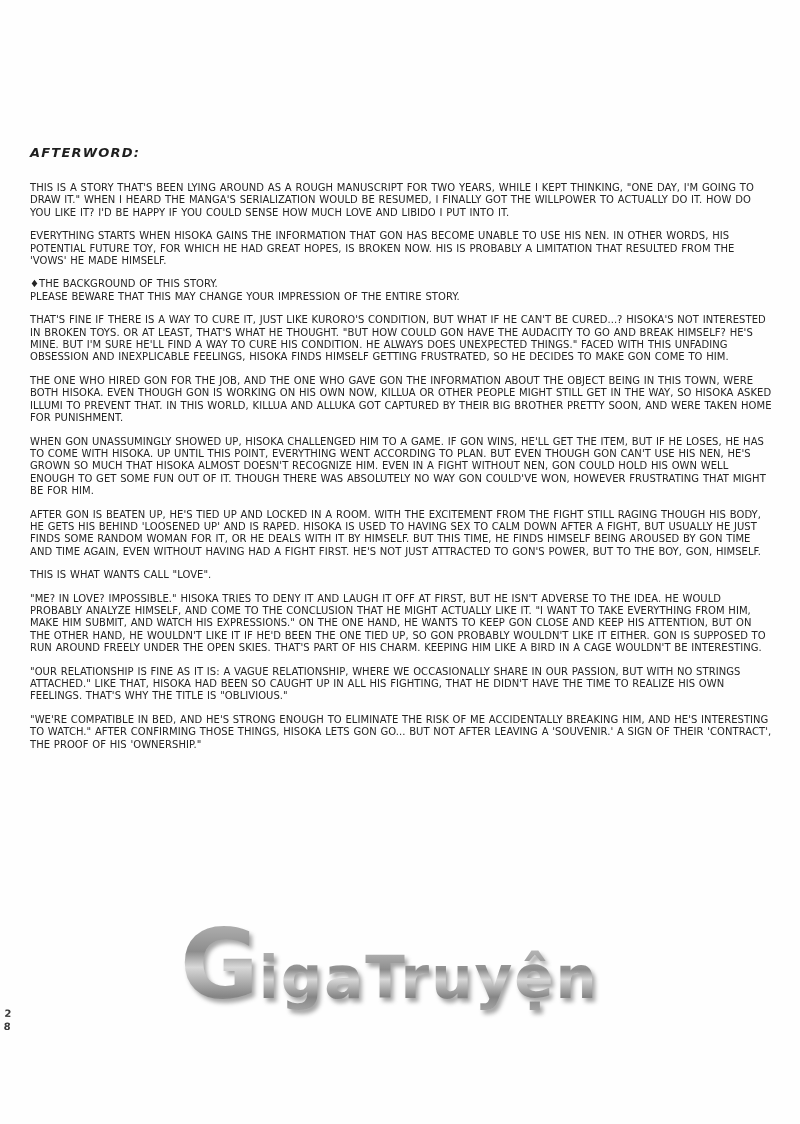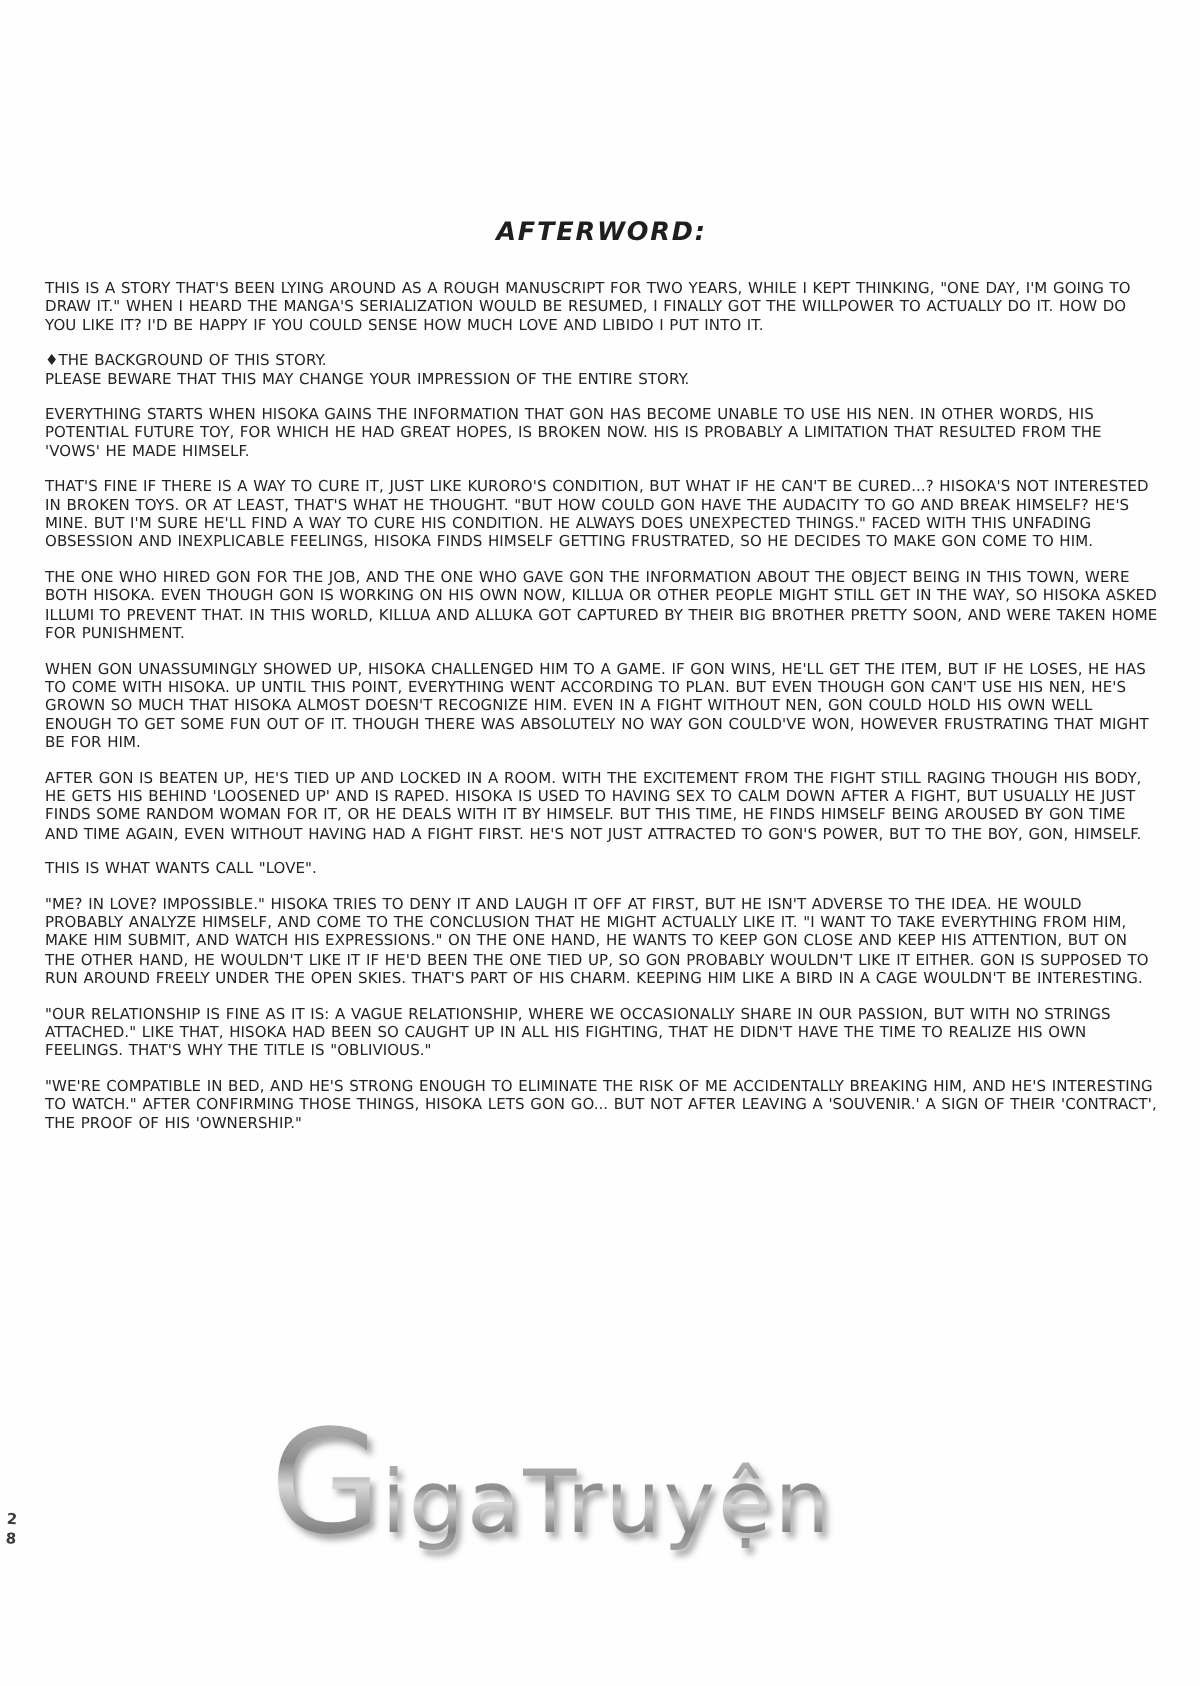--- a/index.html
+++ b/index.html
@@ -20,27 +20,26 @@
     background: #fefefe;
   }
   .content {
     position: absolute;
     left: 30px;
     top: 145px;
     width: 742px;
     color: #242424;
   }
   .heading {
-    font-size: 17px;
+    font-size: 13px;
     font-weight: bold;
     font-style: italic;
     letter-spacing: 1.2px;
     margin: 0 0 22px 0;
     color: #1e1e1e;
-    text-align: center;
   }
   .body-text p {
     font-size: 10px;
     line-height: 12.4px;
     letter-spacing: 0.05px;
     margin: 0 0 11px 0;
     white-space: pre-line;
     text-align: left;
     word-spacing: 0.5px;
   }
@@ -53,23 +52,23 @@
     color: #3a3a3a;
     writing-mode: vertical-rl;
     text-orientation: upright;
     letter-spacing: 2px;
     line-height: 10px;
     transform: rotate(3deg);
   }
   .watermark {
     position: absolute;
     left: 180px;
-    top: 932px;
+    top: 909px;
     white-space: nowrap;
-    font-weight: normal;
+    font-weight: bold;
     filter: drop-shadow(3px 4px 2px rgba(60,60,60,0.45));
     user-select: none;
   }
   .watermark .big-letter,
   .watermark .rest-letters {
     background: linear-gradient(180deg, #c2c2c2 0%, #8d8d8d 38%, #d8d8d8 52%, #858585 78%, #a8a8a8 100%);
     -webkit-background-clip: text;
     background-clip: text;
     color: transparent;
   }
@@ -87,23 +86,23 @@
 </head>
 <body>
 
 <div class="page">
 
   <div class="content">
     <h1 class="heading">AFTERWORD:</h1>
 
     <div class="body-text">
       <p>THIS IS A STORY THAT'S BEEN LYING AROUND AS A ROUGH MANUSCRIPT FOR TWO YEARS, WHILE I KEPT THINKING, "ONE DAY, I'M GOING TO DRAW IT." WHEN I HEARD THE MANGA'S SERIALIZATION WOULD BE RESUMED, I FINALLY GOT THE WILLPOWER TO ACTUALLY DO IT. HOW DO YOU LIKE IT? I'D BE HAPPY IF YOU COULD SENSE HOW MUCH LOVE AND LIBIDO I PUT INTO IT.</p>
+      <p>EVERYTHING STARTS WHEN HISOKA GAINS THE INFORMATION THAT GON HAS BECOME UNABLE TO USE HIS NEN. IN OTHER WORDS, HIS POTENTIAL FUTURE TOY, FOR WHICH HE HAD GREAT HOPES, IS BROKEN NOW. HIS IS PROBABLY A LIMITATION THAT RESULTED FROM THE 'VOWS' HE MADE HIMSELF.</p>
       <p>♦THE BACKGROUND OF THIS STORY.
 PLEASE BEWARE THAT THIS MAY CHANGE YOUR IMPRESSION OF THE ENTIRE STORY.</p>
-      <p>EVERYTHING STARTS WHEN HISOKA GAINS THE INFORMATION THAT GON HAS BECOME UNABLE TO USE HIS NEN. IN OTHER WORDS, HIS POTENTIAL FUTURE TOY, FOR WHICH HE HAD GREAT HOPES, IS BROKEN NOW. HIS IS PROBABLY A LIMITATION THAT RESULTED FROM THE 'VOWS' HE MADE HIMSELF.</p>
       <p>THAT'S FINE IF THERE IS A WAY TO CURE IT, JUST LIKE KURORO'S CONDITION, BUT WHAT IF HE CAN'T BE CURED...? HISOKA'S NOT INTERESTED IN BROKEN TOYS. OR AT LEAST, THAT'S WHAT HE THOUGHT. "BUT HOW COULD GON HAVE THE AUDACITY TO GO AND BREAK HIMSELF? HE'S MINE. BUT I'M SURE HE'LL FIND A WAY TO CURE HIS CONDITION. HE ALWAYS DOES UNEXPECTED THINGS." FACED WITH THIS UNFADING OBSESSION AND INEXPLICABLE FEELINGS, HISOKA FINDS HIMSELF GETTING FRUSTRATED, SO HE DECIDES TO MAKE GON COME TO HIM.</p>
       <p>THE ONE WHO HIRED GON FOR THE JOB, AND THE ONE WHO GAVE GON THE INFORMATION ABOUT THE OBJECT BEING IN THIS TOWN, WERE BOTH HISOKA. EVEN THOUGH GON IS WORKING ON HIS OWN NOW, KILLUA OR OTHER PEOPLE MIGHT STILL GET IN THE WAY, SO HISOKA ASKED ILLUMI TO PREVENT THAT. IN THIS WORLD, KILLUA AND ALLUKA GOT CAPTURED BY THEIR BIG BROTHER PRETTY SOON, AND WERE TAKEN HOME FOR PUNISHMENT.</p>
       <p>WHEN GON UNASSUMINGLY SHOWED UP, HISOKA CHALLENGED HIM TO A GAME. IF GON WINS, HE'LL GET THE ITEM, BUT IF HE LOSES, HE HAS TO COME WITH HISOKA. UP UNTIL THIS POINT, EVERYTHING WENT ACCORDING TO PLAN. BUT EVEN THOUGH GON CAN'T USE HIS NEN, HE'S GROWN SO MUCH THAT HISOKA ALMOST DOESN'T RECOGNIZE HIM. EVEN IN A FIGHT WITHOUT NEN, GON COULD HOLD HIS OWN WELL ENOUGH TO GET SOME FUN OUT OF IT.  THOUGH THERE WAS ABSOLUTELY NO WAY GON COULD'VE WON, HOWEVER FRUSTRATING THAT MIGHT BE FOR HIM.</p>
       <p>AFTER GON IS BEATEN UP, HE'S TIED UP AND LOCKED IN A ROOM. WITH THE EXCITEMENT FROM THE FIGHT STILL RAGING THOUGH HIS BODY, HE GETS HIS BEHIND 'LOOSENED UP' AND IS RAPED.  HISOKA IS USED TO HAVING SEX TO CALM DOWN AFTER A FIGHT, BUT USUALLY HE JUST FINDS SOME RANDOM WOMAN FOR IT, OR HE DEALS WITH IT BY HIMSELF. BUT THIS TIME, HE FINDS HIMSELF BEING AROUSED BY GON TIME AND TIME AGAIN, EVEN WITHOUT HAVING HAD A FIGHT FIRST. HE'S NOT JUST ATTRACTED TO GON'S POWER, BUT TO THE BOY, GON, HIMSELF.</p>
       <p>THIS IS WHAT WANTS CALL "LOVE".</p>
       <p>"ME? IN LOVE? IMPOSSIBLE." HISOKA  TRIES TO DENY IT AND LAUGH IT OFF AT FIRST, BUT HE ISN'T ADVERSE TO THE IDEA. HE WOULD PROBABLY ANALYZE HIMSELF, AND COME TO THE CONCLUSION THAT HE MIGHT ACTUALLY LIKE IT. "I WANT TO TAKE EVERYTHING FROM HIM, MAKE HIM SUBMIT, AND WATCH HIS EXPRESSIONS." ON THE ONE HAND, HE WANTS TO KEEP GON CLOSE AND KEEP HIS ATTENTION, BUT ON THE OTHER HAND, HE WOULDN'T LIKE IT IF HE'D BEEN THE ONE TIED UP, SO GON PROBABLY WOULDN'T LIKE IT EITHER. GON IS SUPPOSED TO RUN AROUND FREELY UNDER THE OPEN SKIES. THAT'S PART OF HIS CHARM. KEEPING HIM LIKE A BIRD IN A CAGE WOULDN'T BE INTERESTING.</p>
       <p>"OUR RELATIONSHIP IS FINE AS IT IS: A VAGUE RELATIONSHIP, WHERE WE OCCASIONALLY SHARE IN OUR PASSION, BUT WITH NO STRINGS ATTACHED."  LIKE THAT, HISOKA HAD BEEN SO CAUGHT UP IN ALL HIS FIGHTING, THAT HE DIDN'T HAVE THE TIME TO REALIZE HIS OWN FEELINGS. THAT'S WHY THE TITLE IS "OBLIVIOUS."</p>
       <p>"WE'RE COMPATIBLE IN BED, AND HE'S STRONG ENOUGH TO ELIMINATE THE RISK OF ME ACCIDENTALLY BREAKING HIM, AND HE'S INTERESTING TO WATCH." AFTER CONFIRMING THOSE THINGS, HISOKA LETS GON GO... BUT NOT AFTER LEAVING A 'SOUVENIR.' A SIGN OF THEIR 'CONTRACT', THE PROOF OF HIS 'OWNERSHIP."</p>
     </div>
   </div>

